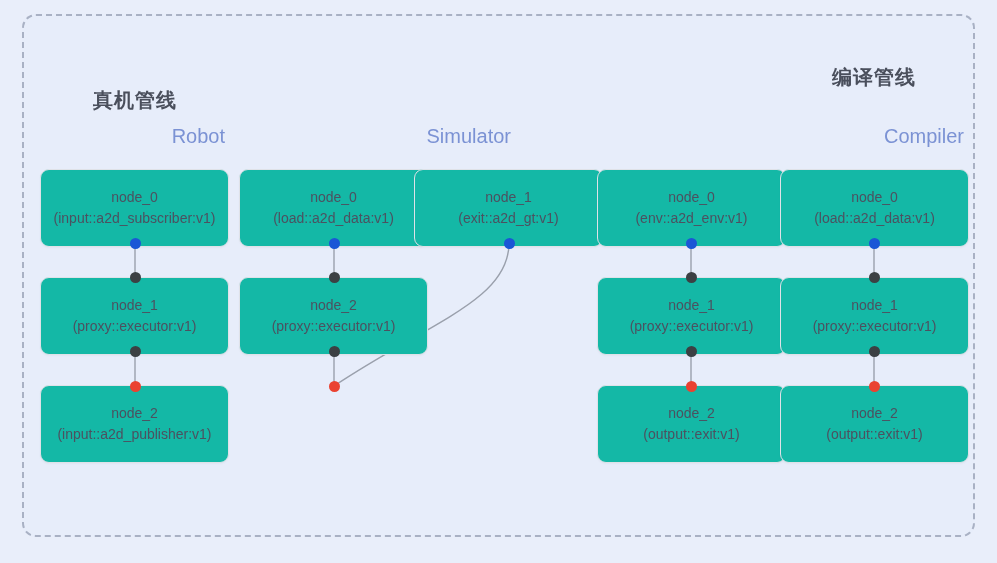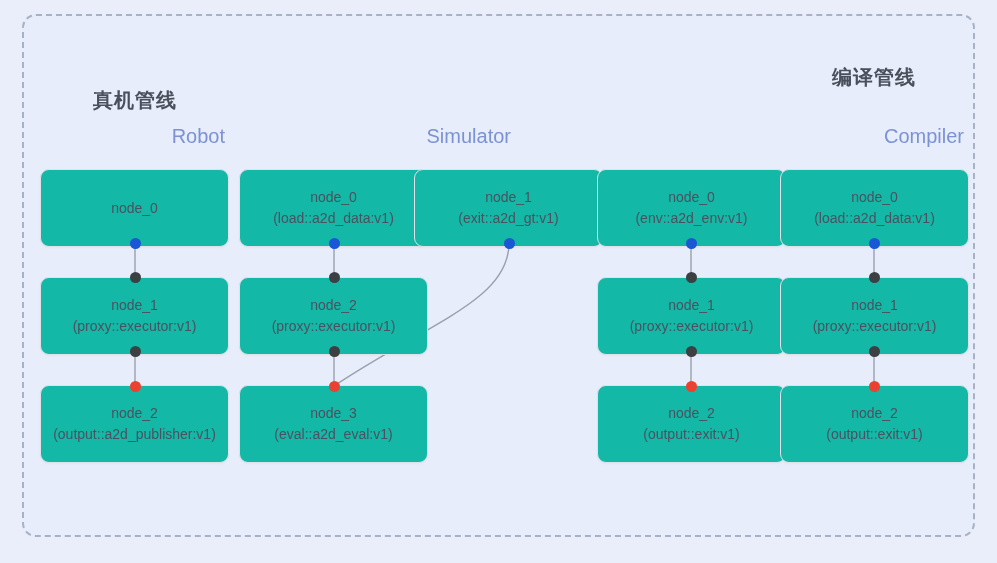--- a/index.html
+++ b/index.html
@@ -129,34 +129,35 @@
 
     <line x1="874" y1="243" x2="874" y2="278" stroke="#9aa0ac" stroke-width="1.4"></line>
     <line x1="874" y1="351" x2="874" y2="386" stroke="#9aa0ac" stroke-width="1.4"></line>
   </svg>
 
   <div class="col-title" style="left:45px; top:49px; width:180px;margin-top:38px;">真机管线</div>
   <div class="col-subtitle" style="left:45px; top:125px; width:180px;">Robot</div>
 
   <div class="node" style="left:40px; top:169px;">
     <div class="node-title">node_0</div>
+    <div class="node-sub">(input::a2d_subscriber:v1)</div>
   </div>
   <div class="port port-blue" style="left:130px; top:238px;"></div>
 
   <div class="port port-dark" style="left:130px; top:272px;"></div>
   <div class="node" style="left:40px; top:277px;">
     <div class="node-title">node_1</div>
     <div class="node-sub">(proxy::executor:v1)</div>
   </div>
   <div class="port port-dark" style="left:130px; top:346px;"></div>
 
   <div class="port port-red" style="left:130px; top:381px;"></div>
   <div class="node" style="left:40px; top:385px;">
     <div class="node-title">node_2</div>
-    <div class="node-sub">(output::a2d_publisher:v1)</div>
+    <div class="node-sub">(input::a2d_publisher:v1)</div>
   </div>
 
   <div class="col-subtitle" style="left:331px; top:125px; width:180px;">Simulator</div>
 
   <div class="node" style="left:239px; top:169px;">
     <div class="node-title">node_0</div>
     <div class="node-sub">(load::a2d_data:v1)</div>
   </div>
   <div class="port port-blue" style="left:329px; top:238px;"></div>
 
@@ -167,24 +168,20 @@
   <div class="port port-blue" style="left:504px; top:238px;"></div>
 
   <div class="port port-dark" style="left:329px; top:272px;"></div>
   <div class="node" style="left:239px; top:277px;">
     <div class="node-title">node_2</div>
     <div class="node-sub">(proxy::executor:v1)</div>
   </div>
   <div class="port port-dark" style="left:329px; top:346px;"></div>
 
   <div class="port port-red" style="left:329px; top:381px;"></div>
-  <div class="node" style="left:239px; top:385px;">
-    <div class="node-title">node_3</div>
-    <div class="node-sub">(eval::a2d_eval:v1)</div>
-  </div>
 
 
   <div class="node" style="left:597px; top:169px;">
     <div class="node-title">node_0</div>
     <div class="node-sub">(env::a2d_env:v1)</div>
   </div>
   <div class="port port-blue" style="left:686px; top:238px;"></div>
 
   <div class="port port-dark" style="left:686px; top:272px;"></div>
   <div class="node" style="left:597px; top:277px;">

